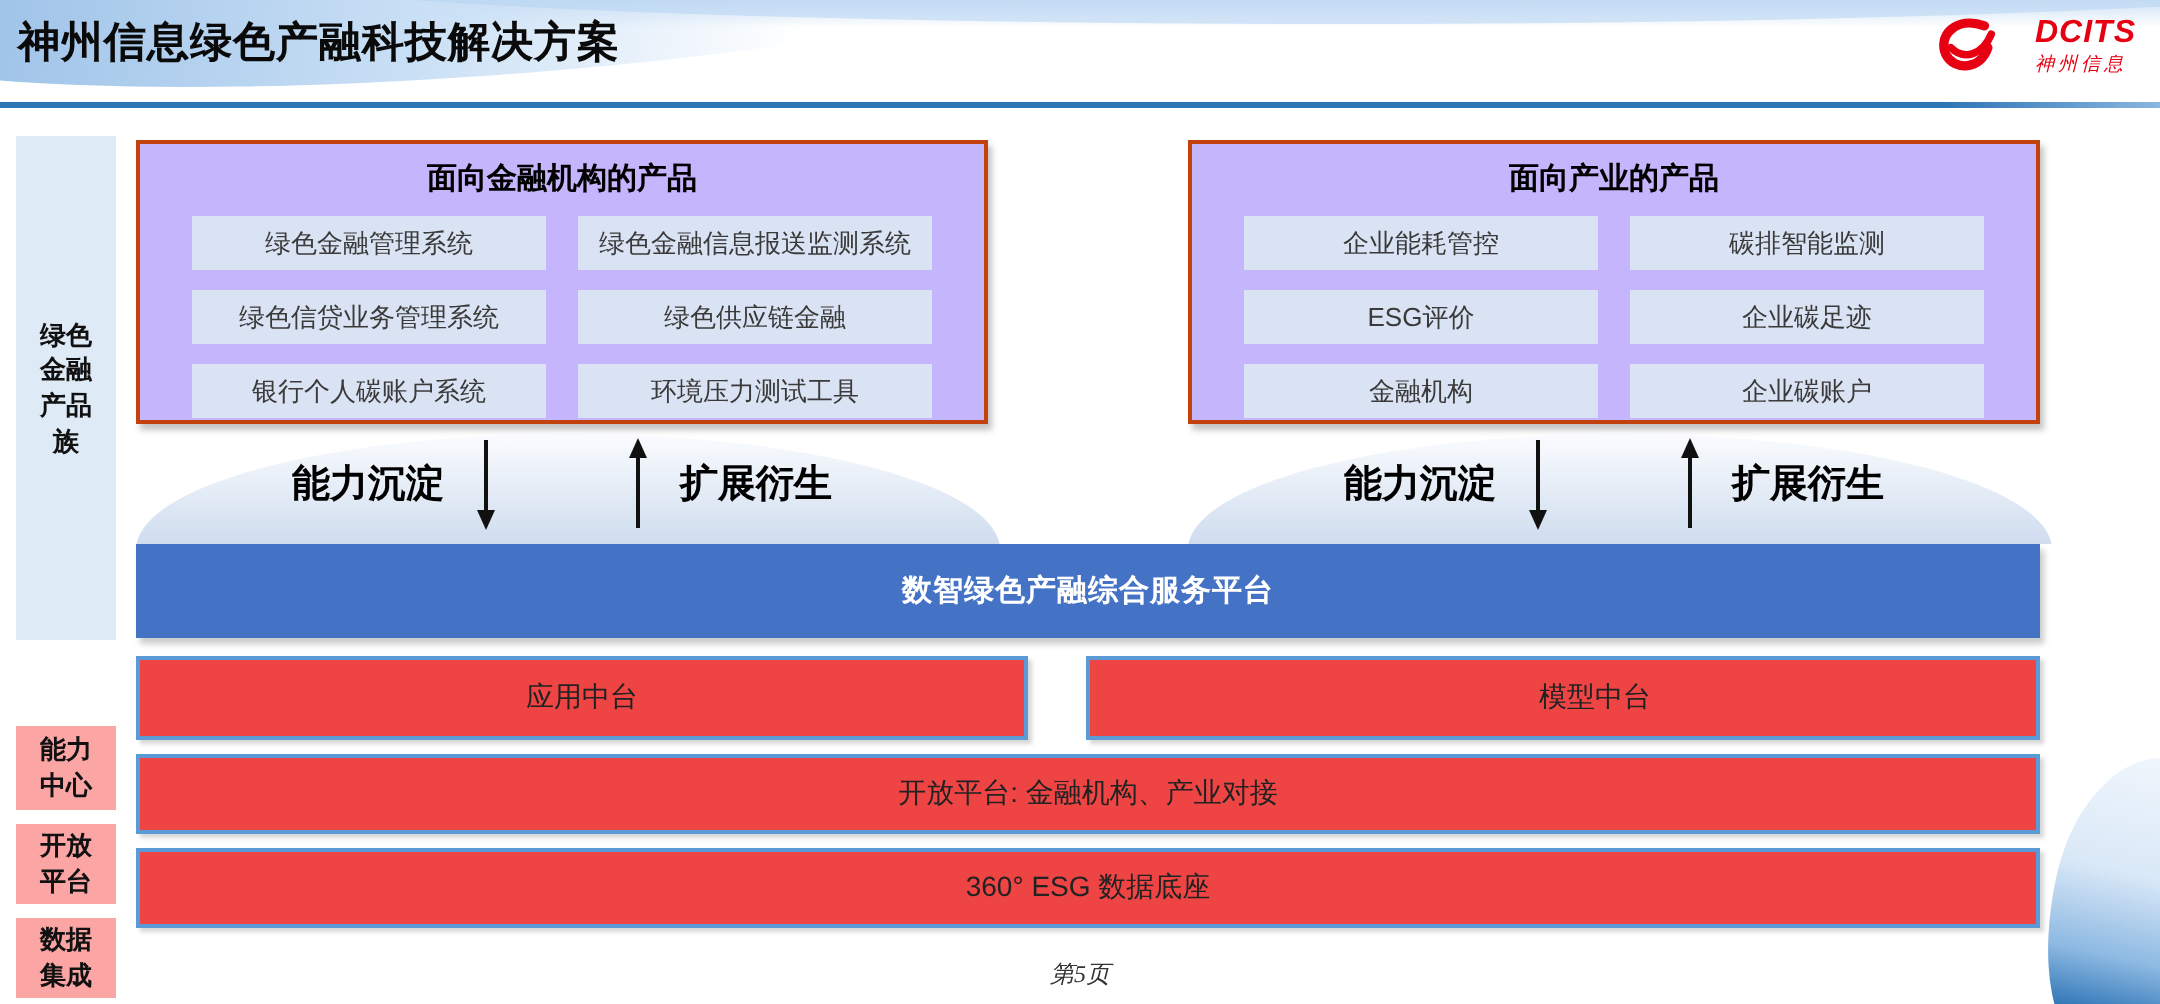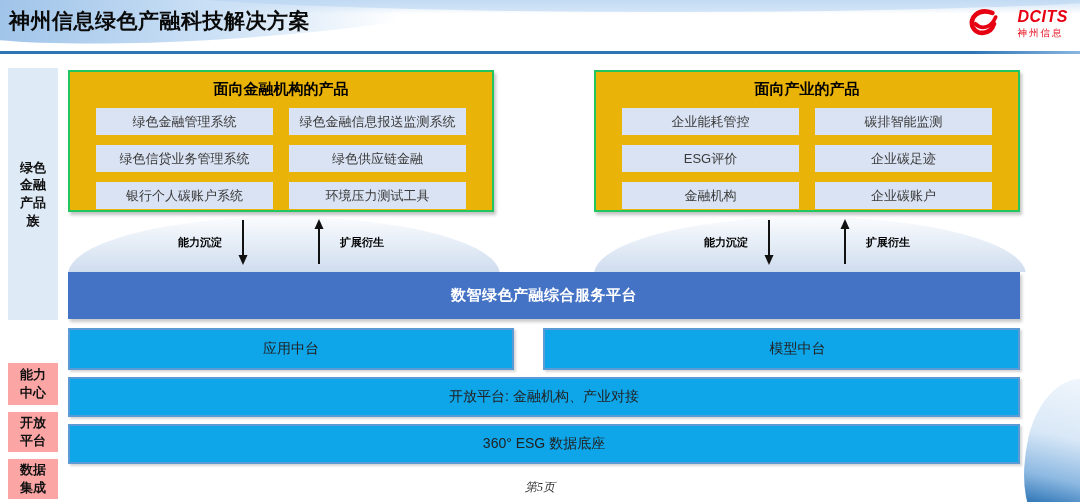--- a/index.html
+++ b/index.html
@@ -21,56 +21,56 @@
     border-radius:60% 40% 50% 50% / 45% 55% 45% 55%; transform:rotate(13deg);
     background:linear-gradient(to bottom, #f0f6fc 0%, #d9e8f7 40%, #8db9e2 68%, #2e75b6 88%, #16497f 100%); }
   
   .slide-title { position:absolute; top:7px; left:9px; font-size:21px; font-weight:bold;
     color:#0a0a0a; letter-spacing:0.5px; }
   .header-rule { position:absolute; top:51px; left:0; width:1080px; height:3px;
     background:linear-gradient(to right, #2e75b6 0%, #2e75b6 90%, #8ab6e0 100%); }
   .logo { position:absolute; top:7px; right:12px; display:flex; align-items:center; gap:18px; }
   .logo-text { display:flex; flex-direction:column; line-height:1; }
   .logo-brand { color:#E60012; font-weight:bold; font-style:italic; font-size:16px; letter-spacing:0.5px; }
-  .logo-cn { color:#E60012; font-size:9.5px; letter-spacing:2px; margin-top:3px; }
+  .logo-cn { color:#E60012; font-size:9.5px; letter-spacing:2px; margin-top:3px;font-style:italic; }
   
   .side-box { position:absolute; left:8px; width:50px; display:flex; flex-direction:column;
     align-items:center; justify-content:center; font-weight:bold; font-size:13px;
     color:#111; line-height:1.35; text-align:center; }
   .side-blue { background:#DEEAF6; }
   .side-peach { background:#fca5a5;margin-top:35px; }
   #side-1 { top:68px; height:252px; }
   #side-2 { top:328px; height:42px; }
   #side-3 { top:377px; height:40px; }
   #side-4 { top:424px; height:40px; }
   
-  .pgroup { position:absolute; top:70px; width:426px; height:142px; background:#eab308;
-    border:2px solid #22c55e; box-shadow:2px 3px 3px rgba(125,125,125,0.45); }
+  .pgroup { position:absolute; top:70px; width:426px; height:142px; background:#c4b5fd;
+    border:2px solid #c2410c; box-shadow:2px 3px 3px rgba(125,125,125,0.45); }
   #pg-left { left:68px; } #pg-right { left:594px; }
   .pgroup-title { text-align:center; font-weight:bold; font-size:15px; color:#000; margin-top:8px; }
   .pgroup-grid { display:grid; grid-template-columns:1fr 1fr; gap:10px 16px; margin:9px 26px 0 26px; }
   .pitem { background:#DAE3F3; height:27px; display:flex; align-items:center; justify-content:center;
     font-size:13px; color:#3a3a3a; white-space:nowrap; }
   
   .flow { position:absolute; top:212px; width:426px; height:60px; }
   #flow-left { left:68px; } #flow-right { left:594px; }
   .dome { position:absolute; left:0; right:-6px; top:5px; bottom:0; overflow:hidden; }
   .dome-inner { width:100%; height:210%; border-radius:50%;
     background:linear-gradient(to bottom, rgba(238,244,251,0.3) 0%, #cddbee 50%); }
   .flow-content { position:absolute; left:0; top:0; width:100%; height:100%;
     display:flex; align-items:center; justify-content:center; gap:15px; }
-  .flow-label { font-weight:bold; font-size:11px; color:#000; }
+  .flow-label { font-weight:bold; font-size:19px; color:#000; }
   .arrow-svg { display:block; }
   .flow-gap { width:34px; }
   
   .platform { position:absolute; left:68px; top:272px; width:952px; height:47px; background:#4472C4;
     color:#ffffff; font-weight:bold; font-size:15px; display:flex; align-items:center;
     justify-content:center; box-shadow:2px 3px 3px rgba(125,125,125,0.4); letter-spacing:0.5px; }
   
-  .rowbox { position:absolute; background:#0ea5e9; border:2px solid #5B9BD5; display:flex;
+  .rowbox { position:absolute; background:#ef4444; border:2px solid #5B9BD5; display:flex;
     align-items:center; justify-content:center; font-size:14px; color:#222;
     box-shadow:2px 2px 2px rgba(140,140,140,0.35); }
   #mid-left  { left:68px;  top:328px; width:446px; height:42px; }
   #mid-right { left:543px; top:328px; width:477px; height:42px;padding-left:32px; }
   #open-row  { left:68px;  top:377px; width:952px; height:40px; }
   #data-row  { left:68px;  top:424px; width:952px; height:40px; }
   
   .footer { position:absolute; left:0; top:479px; width:1080px; text-align:center;
     font-size:12px; font-style:italic; color:#333; font-family:"Liberation Serif","DejaVu Serif",serif; }
 </style>

